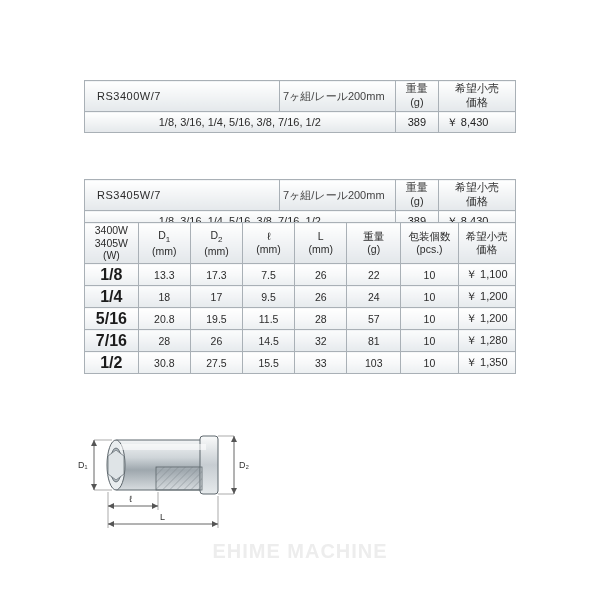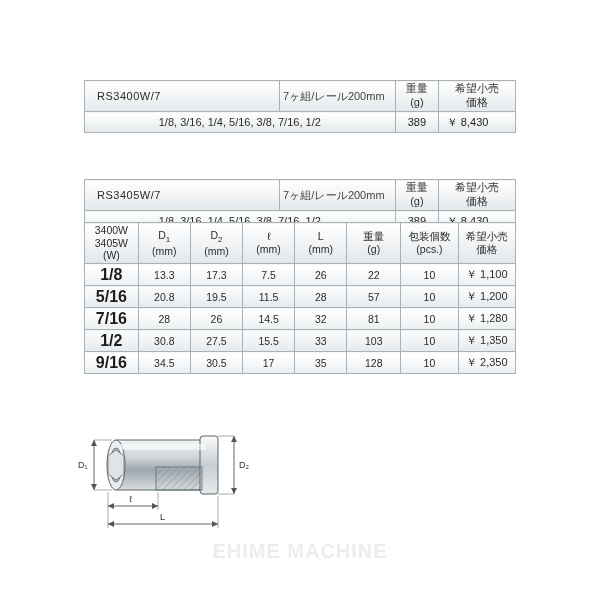--- a/index.html
+++ b/index.html
@@ -250,20 +250,30 @@
         <td class="size">1/8</td>
         <td>13.3</td>
         <td>17.3</td>
         <td>7.5</td>
         <td>26</td>
         <td>22</td>
         <td>10</td>
         <td class="price">￥ 1,100</td>
       </tr>
       <tr>
+        <td class="size">1/4</td>
+        <td>18</td>
+        <td>17</td>
+        <td>9.5</td>
+        <td>26</td>
+        <td>24</td>
+        <td>10</td>
+        <td class="price">￥ 1,200</td>
+      </tr>
+      <tr>
         <td class="size">5/16</td>
         <td>20.8</td>
         <td>19.5</td>
         <td>11.5</td>
         <td>28</td>
         <td>57</td>
         <td>10</td>
         <td class="price">￥ 1,200</td>
       </tr>
       <tr>
@@ -278,30 +288,20 @@
       </tr>
       <tr>
         <td class="size">1/2</td>
         <td>30.8</td>
         <td>27.5</td>
         <td>15.5</td>
         <td>33</td>
         <td>103</td>
         <td>10</td>
         <td class="price">￥ 1,350</td>
-      </tr>
-      <tr>
-        <td class="size">9/16</td>
-        <td>34.5</td>
-        <td>30.5</td>
-        <td>17</td>
-        <td>35</td>
-        <td>128</td>
-        <td>10</td>
-        <td class="price">￥ 2,350</td>
       </tr>
     </tbody>
   </table>
 
   <div class="drawing">
     <svg width="230" height="130" viewBox="0 0 230 130">
       <defs>
         <linearGradient id="bodyGrad" x1="0" y1="0" x2="0" y2="1">
           <stop offset="0%" stop-color="#f2f4f5"></stop>
           <stop offset="35%" stop-color="#cfd5d9"></stop>

